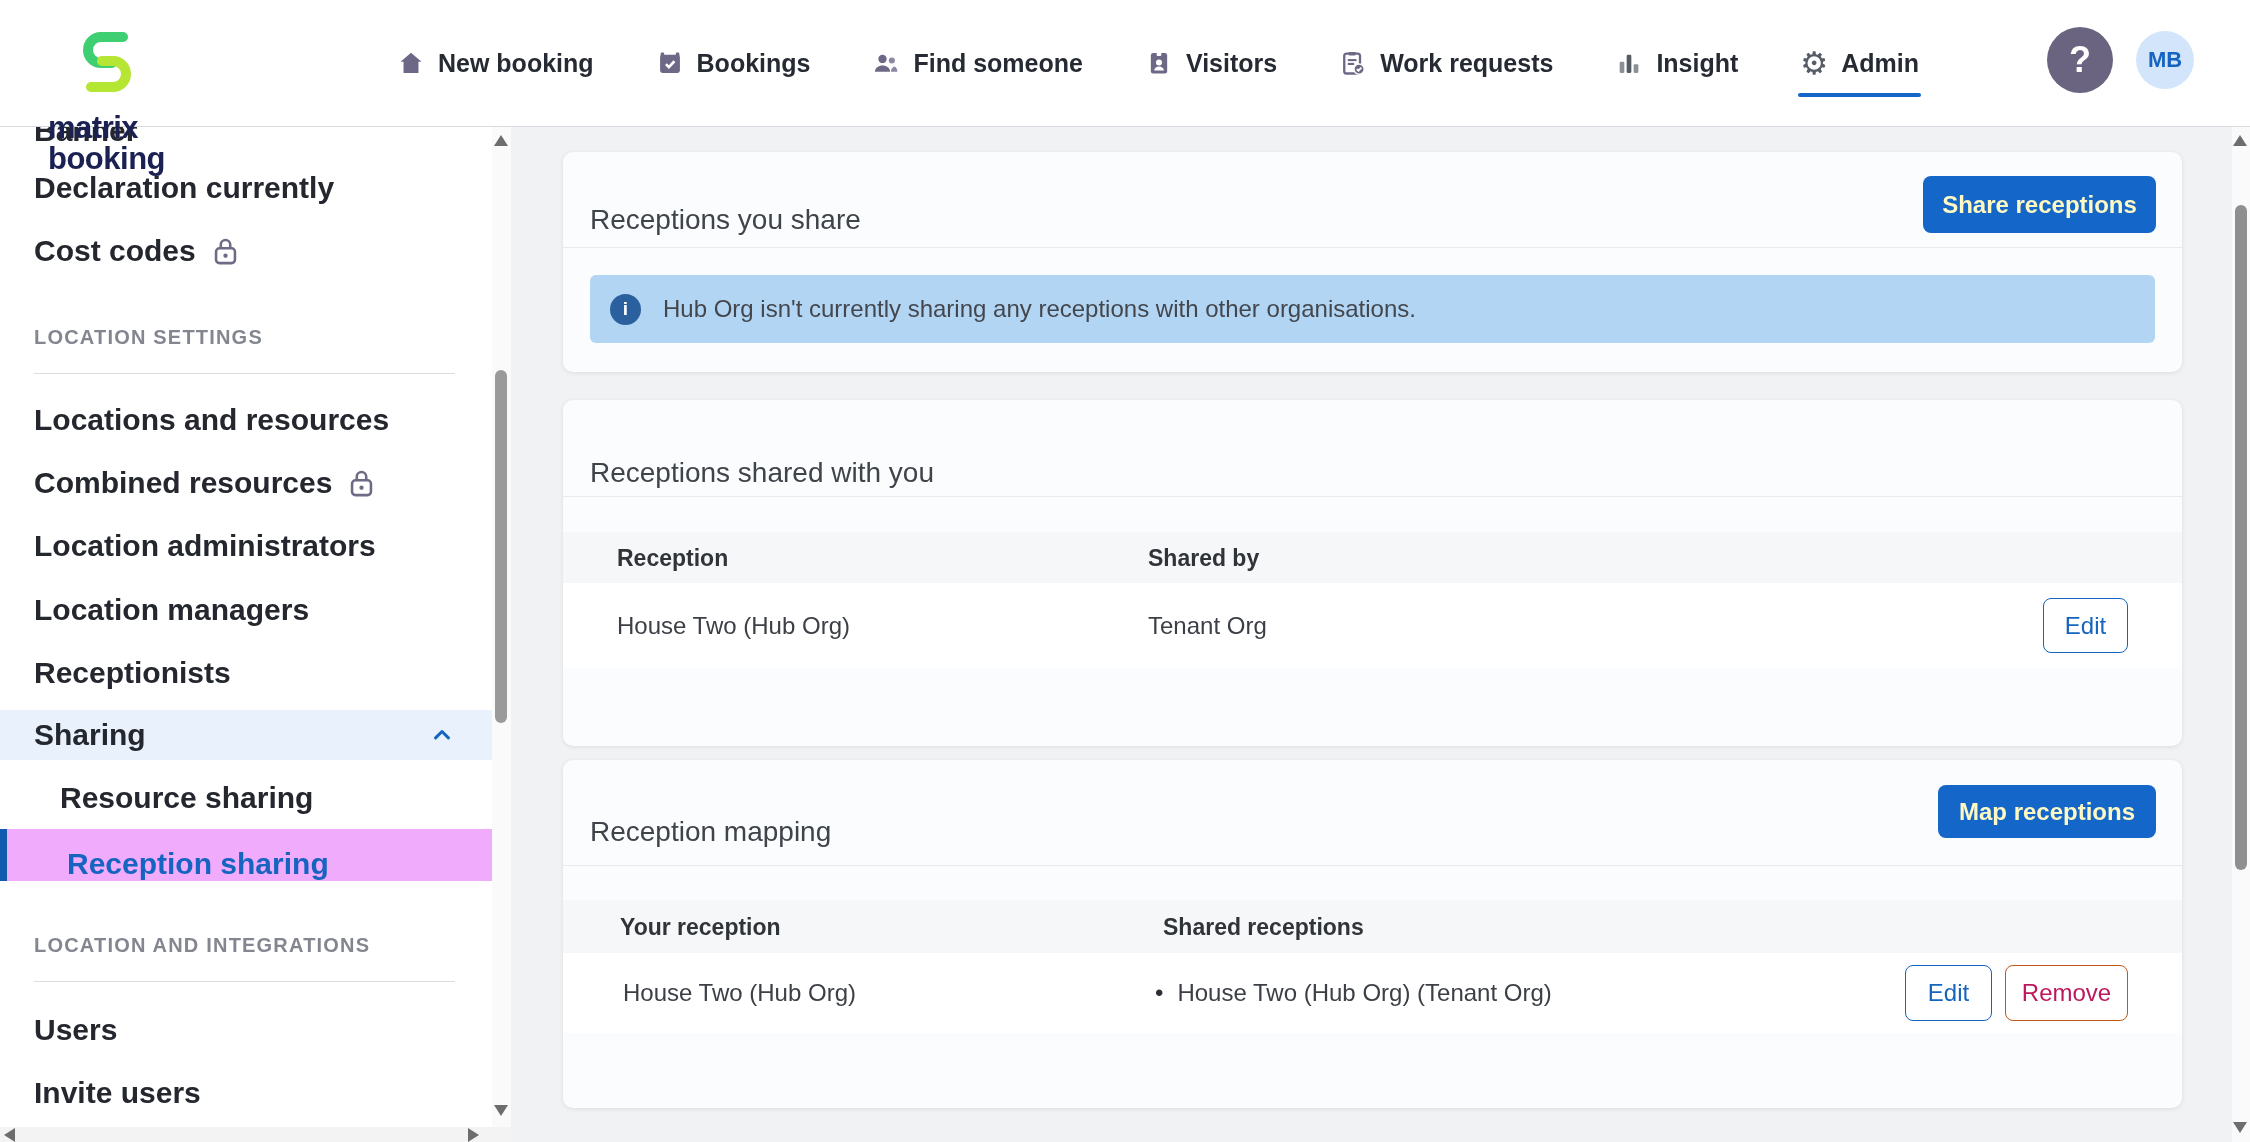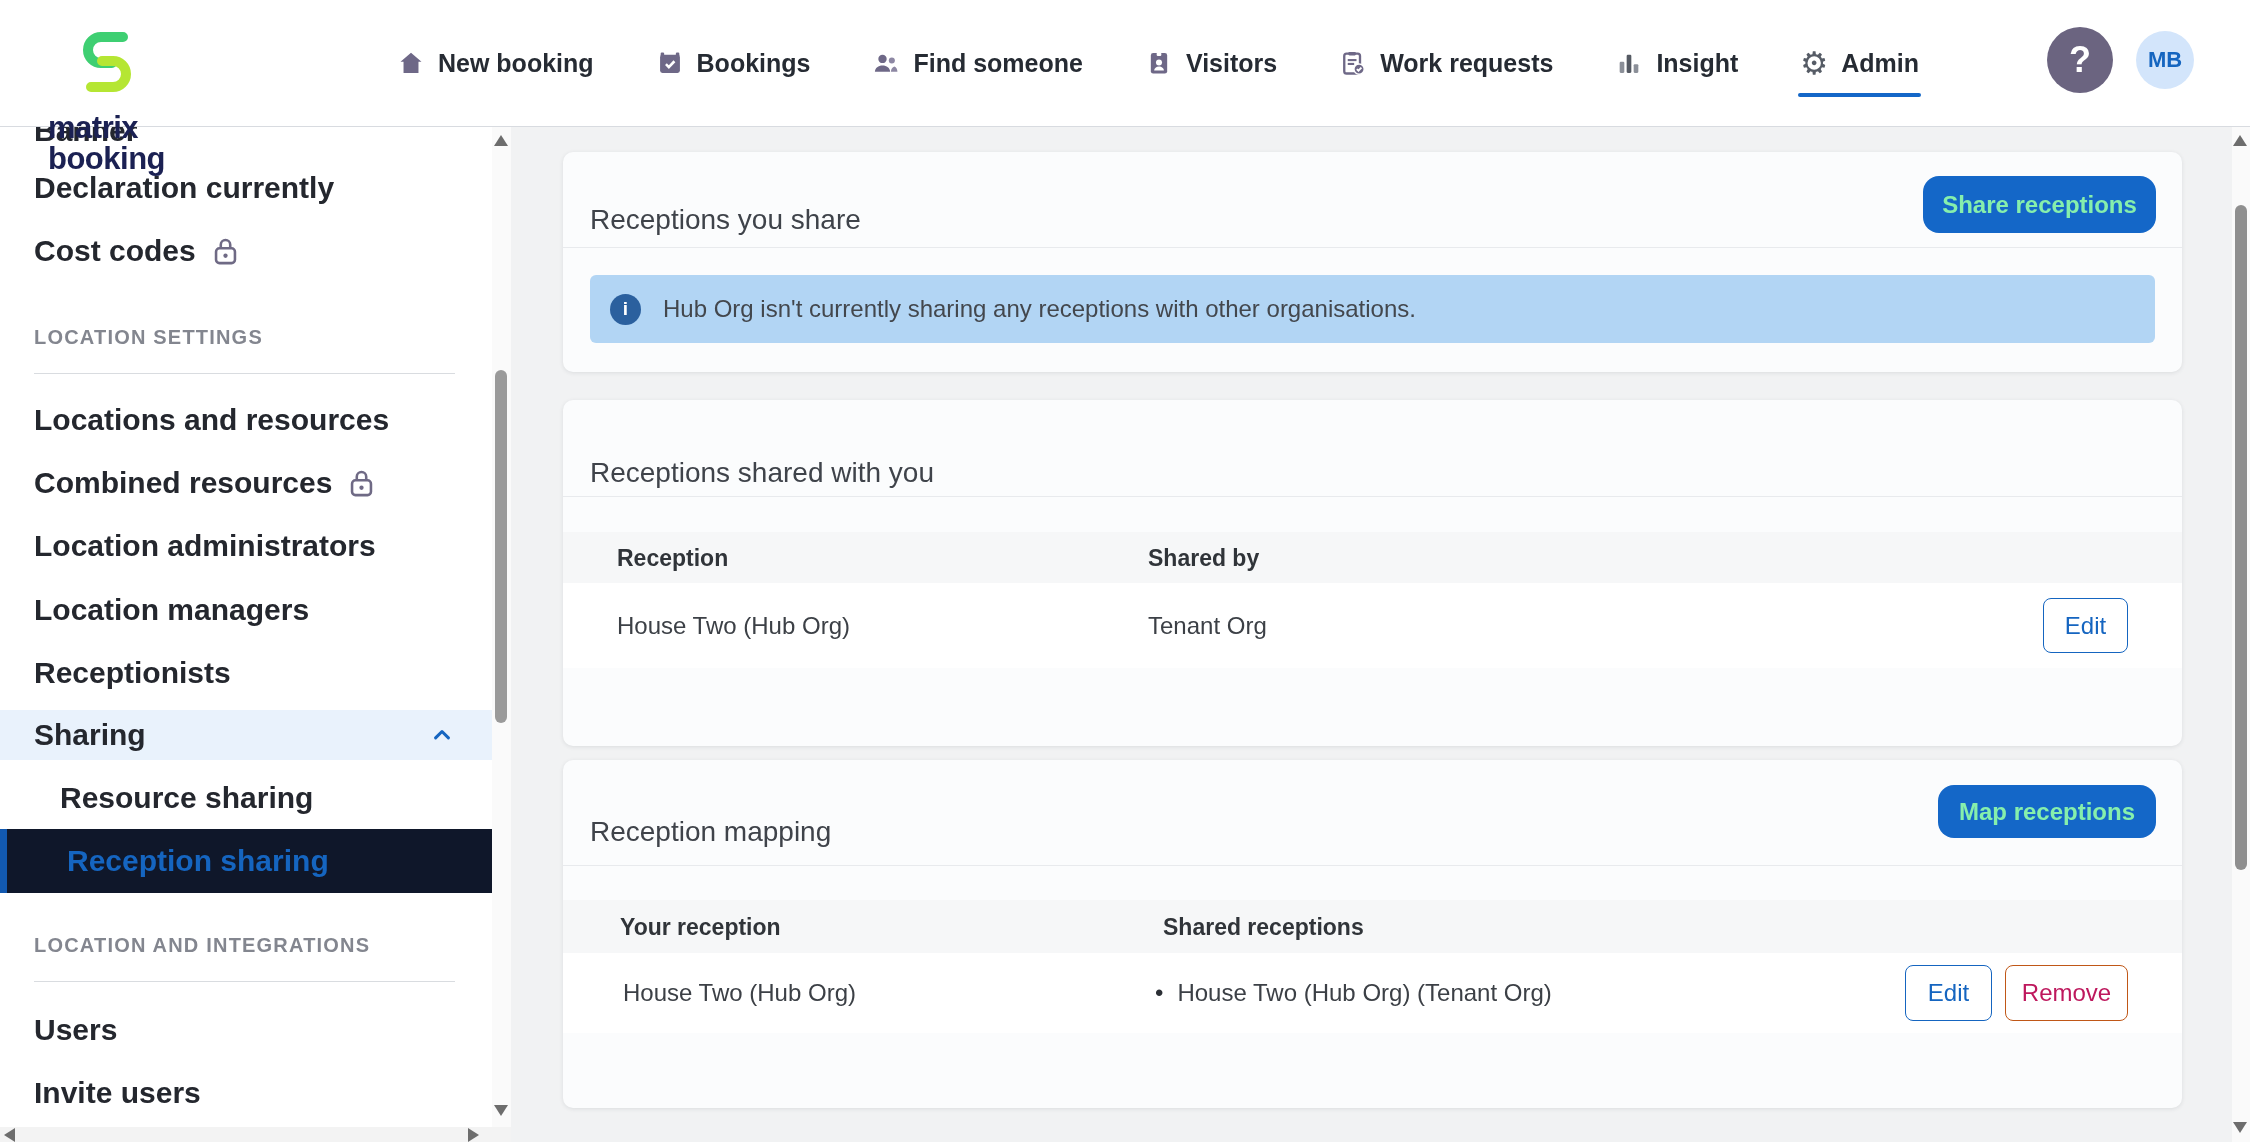--- a/index.html
+++ b/index.html
@@ -28,21 +28,21 @@
 
   
   .sidebar{position:absolute;left:0;top:127px;width:492px;height:1015px;background:#ffffff;overflow:hidden;}
   .sb-item{position:absolute;left:0;width:492px;height:44px;padding-left:34px;box-sizing:border-box;
            display:flex;align-items:center;gap:16px;font-size:30px;font-weight:600;color:#24272e;cursor:pointer;}
   .sb-item.sub{padding-left:60px;}
   .sb-header{position:absolute;left:34px;font-size:20px;font-weight:600;color:#83868f;
              letter-spacing:1.2px;}
   .sb-divider{position:absolute;left:34px;width:421px;height:1px;background:#d9dce0;}
   .sb-row-expanded{background:#e9f2fc;height:50px;}
-  .sb-row-selected{background:#0f172a;height:64px;color:#1565c0;border-left:7px solid #1259b0;padding-left:53px;}
+  .sb-row-selected{background:#f0abfc;height:52px;color:#1565c0;border-left:7px solid #1259b0;padding-left:53px;align-items:flex-end;}
   .chev{position:absolute;right:36px;width:28px;height:28px;}
 
   
   .sb-vscroll{position:absolute;left:492px;top:127px;width:19px;height:1000px;background:#fafafa;}
   .main-scroll{position:absolute;left:2232px;top:127px;width:18px;height:1015px;background:#fafafa;}
   .thumb-v{position:absolute;left:3px;width:12px;border-radius:6px;background:#9a9a9a;}
   .arr-up{position:absolute;left:2px;width:0;height:0;border-left:7px solid transparent;
           border-right:7px solid transparent;border-bottom:11px solid #6d6d6d;}
   .arr-down{position:absolute;left:2px;width:0;height:0;border-left:7px solid transparent;
           border-right:7px solid transparent;border-top:11px solid #6d6d6d;}
@@ -51,21 +51,21 @@
           border-bottom:7px solid transparent;border-right:11px solid #6d6d6d;}
   .arr-right{position:absolute;top:1px;width:0;height:0;border-top:7px solid transparent;
           border-bottom:7px solid transparent;border-left:11px solid #6d6d6d;}
 
   
   .content{position:absolute;left:511px;top:127px;width:1721px;height:1015px;background:#f1f2f3;}
   .card{position:absolute;left:52px;width:1619px;background:#fbfcfd;border-radius:10px;
         box-shadow:0 1px 4px rgba(25,35,50,.10);}
   .card-title{position:absolute;left:27px;font-size:28px;font-weight:400;color:#3f434a;}
   .card-divider{position:absolute;left:0;right:0;height:1px;background:#e8eaed;}
-  .btn-primary{position:absolute;background:#1467c8;color:#86efac;border:none;border-radius:16px;
+  .btn-primary{position:absolute;background:#1467c8;color:#fef9c3;border:none;border-radius:8px;
         font-family:"Liberation Sans",sans-serif;font-size:24px;font-weight:600;cursor:pointer;
         display:flex;align-items:center;justify-content:center;}
   .btn-outline{position:absolute;background:#ffffff;border:1.5px solid #1565c0;color:#1565c0;
         border-radius:8px;font-family:"Liberation Sans",sans-serif;font-size:24px;cursor:pointer;
         display:flex;align-items:center;justify-content:center;}
   .btn-outline.orange{border-color:#c05717;color:#be185d;}
   .alert{position:absolute;left:27px;right:27px;top:123px;height:68px;background:#b2d5f4;
         border-radius:6px;display:flex;align-items:center;padding-left:20px;box-sizing:border-box;}
   .alert-icon{width:31px;height:31px;border-radius:50%;background:#2b609e;color:#ffffff;
         font-size:19px;font-weight:700;display:flex;align-items:center;justify-content:center;flex:0 0 auto;}

